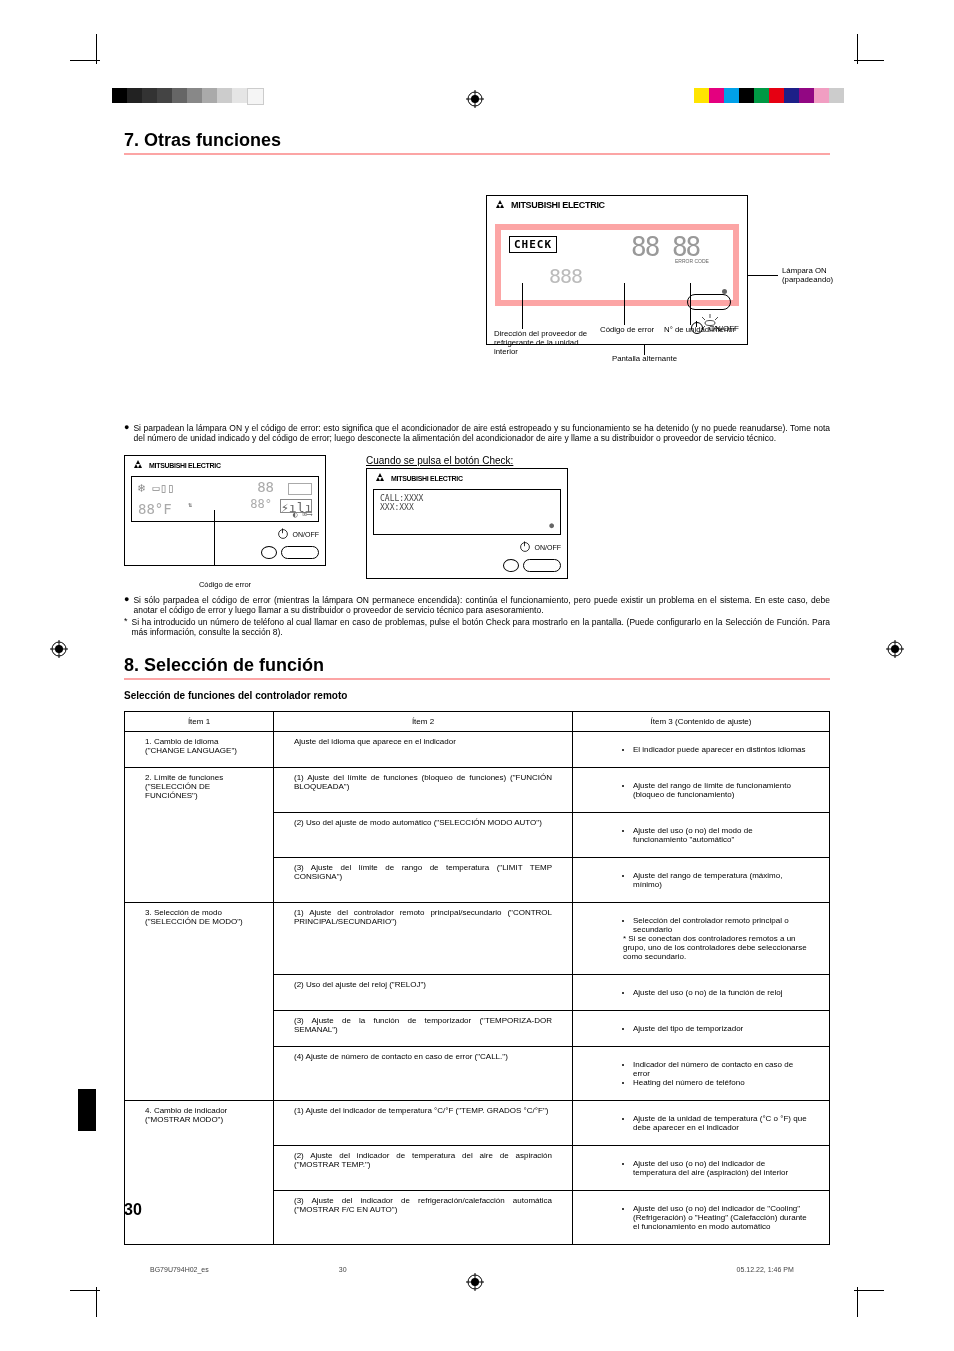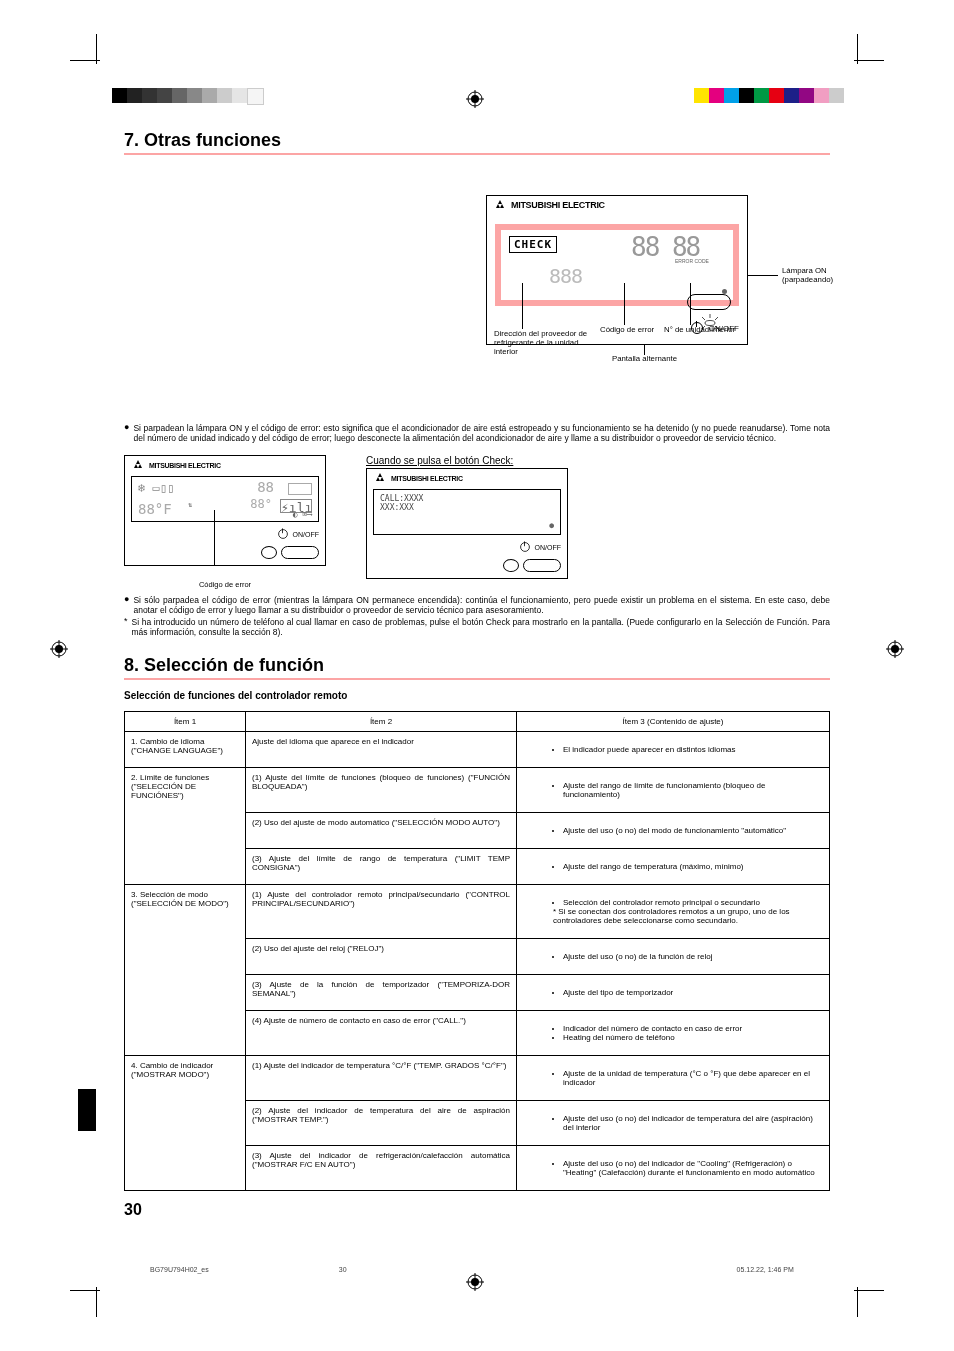--- a/index.html
+++ b/index.html
@@ -137,21 +137,21 @@
   .sec8-intro-title { font-size: 10px; font-weight: bold; margin: 10px 0 2px 0; }
   .sec8-intro-text { font-size: 8.5px; text-align: justify; margin: 0; }
   table.func-table {
     width: 100%;
     border-collapse: collapse;
     margin-top: 10px;
     font-size: 8px;
   }
   table.func-table th, table.func-table td {
     border: 1px solid #000;
-    padding: 5px 6px;
+    padding: 5px 20px;
     vertical-align: top;
     text-align: left;
     margin-top: 16px;
   }
   table.func-table th { text-align: center; font-weight: normal; }
   table.func-table td.col1 { width: 108px; }
   table.func-table td.col2 { width: 258px; text-align: justify; }
 
   .page-number {
     position: absolute;

